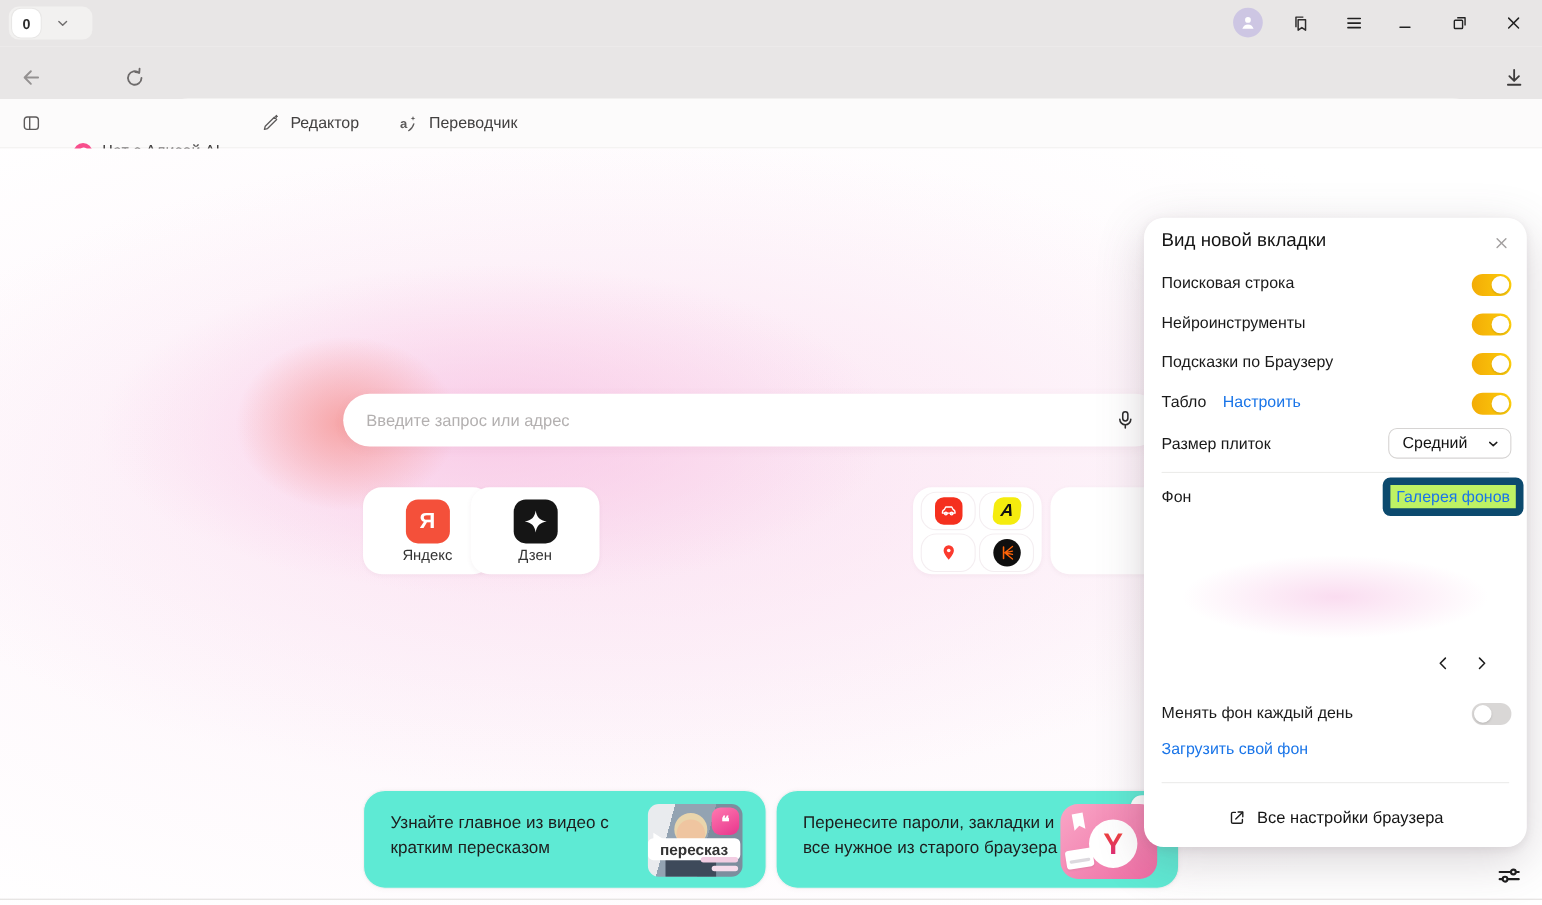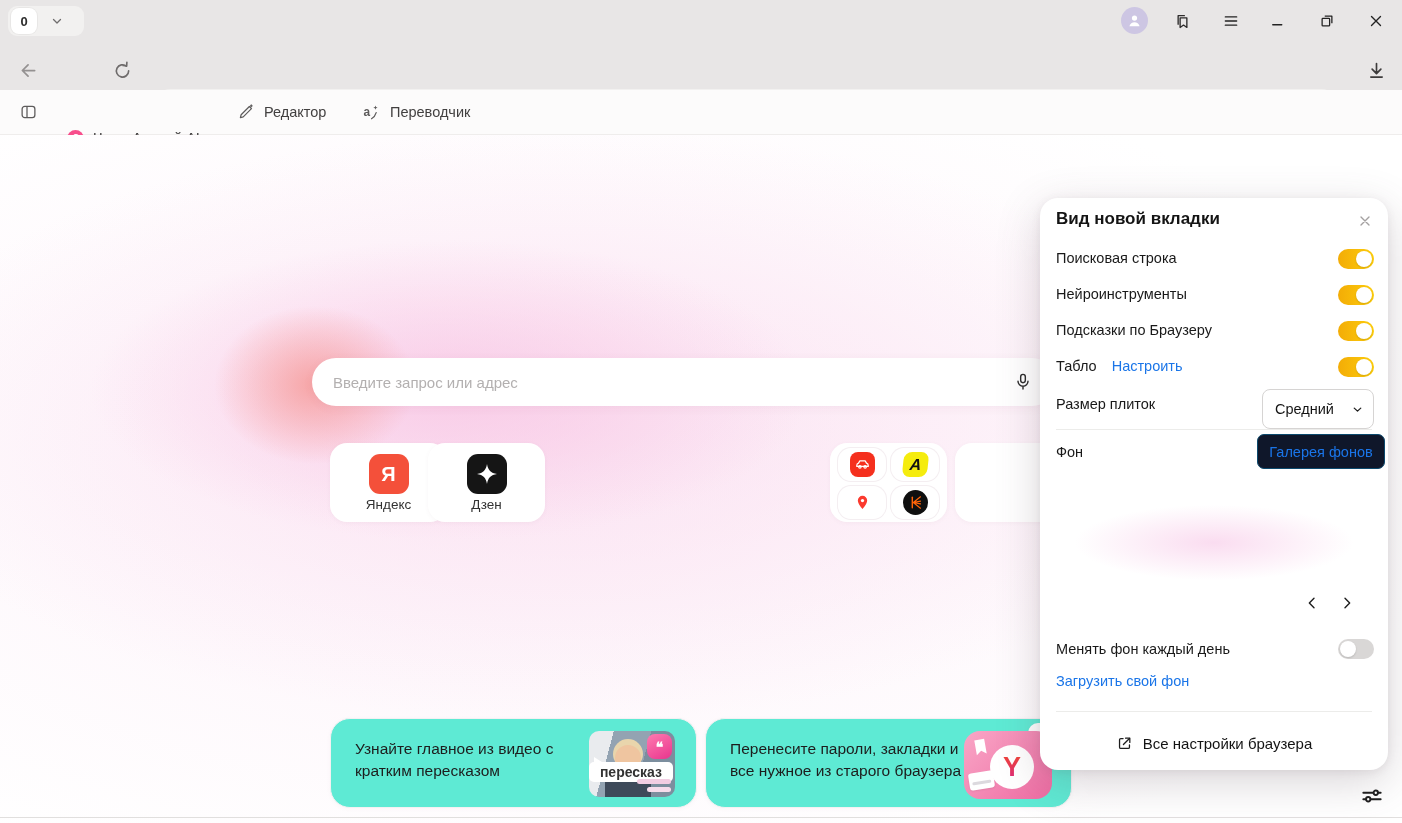--- a/index.html
+++ b/index.html
@@ -59,33 +59,33 @@
   .g-pink{position:absolute;left:0;top:4px;width:88px;height:68px;border-radius:16px;background:linear-gradient(135deg,#f9a6c6,#ee6ba2);}
   .g-circle{position:absolute;left:26px;top:14px;width:44px;height:44px;border-radius:50%;background:#fff;display:flex;align-items:center;justify-content:center;}
   .g-y{font-size:27px;font-weight:800;background:linear-gradient(180deg,#f2462d,#d92887);-webkit-background-clip:text;background-clip:text;color:transparent;}
   .g-bm{position:absolute;left:9px;top:7px;}
   .g-card{position:absolute;left:5px;bottom:10px;width:25px;height:17px;background:#fff;border-radius:3px;transform:rotate(-9deg);box-shadow:0 1px 2px rgba(0,0,0,.08);}
   .g-card i{display:block;margin:9px 3px 0;height:3px;background:#dcd9de;border-radius:2px;}
   .bottom-line{position:absolute;left:0;top:817px;width:1402px;height:1px;background:#e1dfde;}
   .sliders-btn{position:absolute;left:1355px;top:779px;width:34px;height:34px;display:flex;align-items:center;justify-content:center;}
   
   .panel{position:absolute;left:1040px;top:198px;width:348px;height:572px;background:#fff;border-radius:18px;box-shadow:0 12px 44px rgba(95,80,90,.24),0 2px 8px rgba(95,80,90,.10);z-index:50;}
-  .panel-title{position:absolute;left:16px;top:11px;font-size:17px;font-weight:700;color:#141414;}
+  .panel-title{position:absolute;left:16px;top:11px;font-size:17px;font-weight:400;color:#141414;}
   .panel-close{position:absolute;right:13px;top:13px;width:20px;height:20px;display:flex;align-items:center;justify-content:center;}
   .p-label{position:absolute;left:16px;font-size:14.5px;color:#191919;}
   .toggle{position:absolute;right:14px;width:36px;height:20px;border-radius:10px;}
   .toggle.on{background:linear-gradient(90deg,#f3ac06,#fdcd0c);}
   .toggle.off{background:#d9d7d6;}
   .toggle .knob{position:absolute;top:2px;width:16px;height:16px;border-radius:50%;background:#fff;box-shadow:0 1px 2px rgba(0,0,0,.15);}
   .toggle.on .knob{right:2px;}
   .toggle.off .knob{left:2px;}
   .link{color:#1a75e8;cursor:pointer;}
-  .p-select{position:absolute;right:14px;top:191px;width:112px;height:40px;border:1px solid #d6d4d3;border-radius:8px;background:#fff;display:flex;align-items:center;justify-content:space-between;padding:0 9px 0 12px;font-size:14.5px;color:#141414;}
+  .p-select{position:absolute;right:14px;top:191px;width:112px;height:28px;border:1px solid #d6d4d3;border-radius:8px;background:#fff;display:flex;align-items:center;justify-content:space-between;padding:0 9px 0 12px;font-size:14.5px;color:#141414;}
   .p-divider{position:absolute;left:16px;width:316px;height:1px;background:#ececea;}
-  .callout{position:absolute;left:217px;top:236px;width:128px;height:35px;border:1px solid #0c4a6e;border-radius:7px;display:flex;align-items:center;justify-content:center;background:#0f172a;}
+  .callout{position:absolute;left:217px;top:236px;width:128px;height:35px;border:7px solid #0c4a6e;border-radius:7px;display:flex;align-items:center;justify-content:center;background:#bef264;}
   .callout span{font-size:14.5px;}
   .preview{position:absolute;left:16px;top:282px;width:316px;height:108px;border-radius:10px;
     background:radial-gradient(58% 46% at 50% 58%, rgba(247,199,231,.62), rgba(247,199,231,0) 76%),#fff;}
   .car-arrow{position:absolute;top:393px;width:24px;height:24px;display:flex;align-items:center;justify-content:center;}
   .p-footer{position:absolute;left:0;top:529px;width:348px;height:32px;display:flex;align-items:center;justify-content:center;gap:10px;font-size:15px;color:#141414;}
   svg{display:block;}
 </style>
 </head>
 <body>
 

